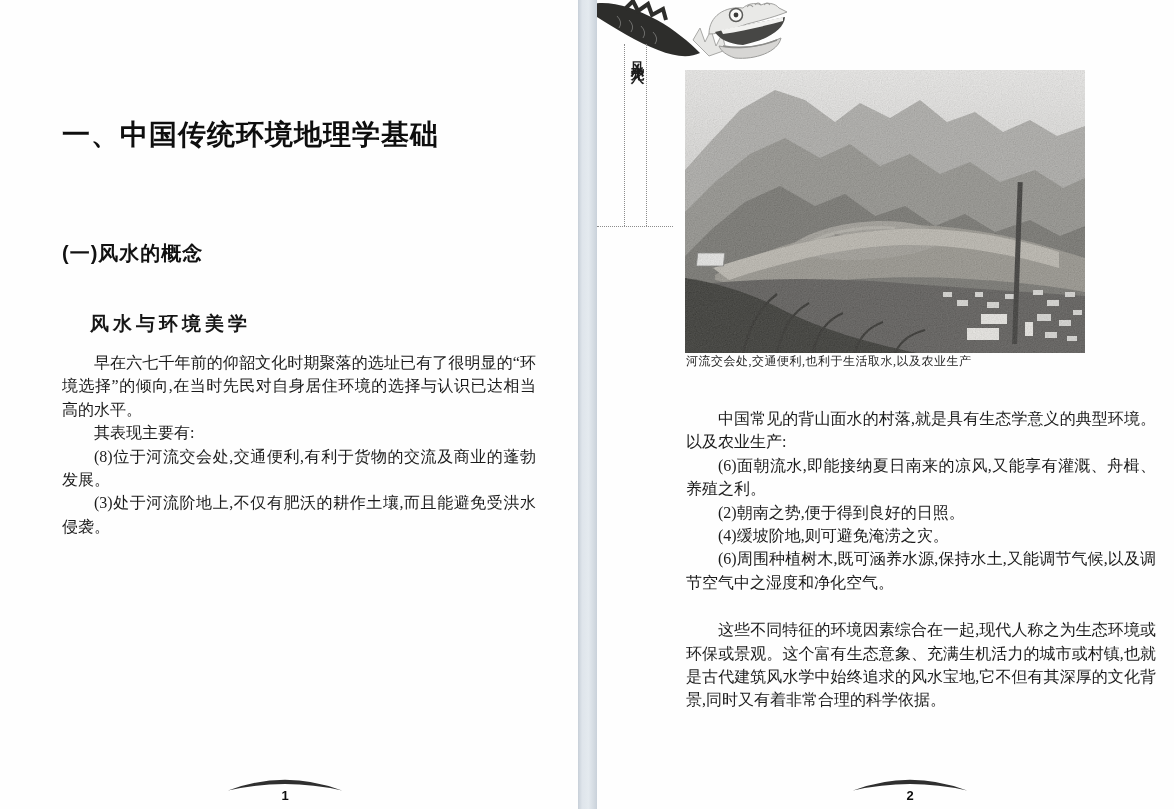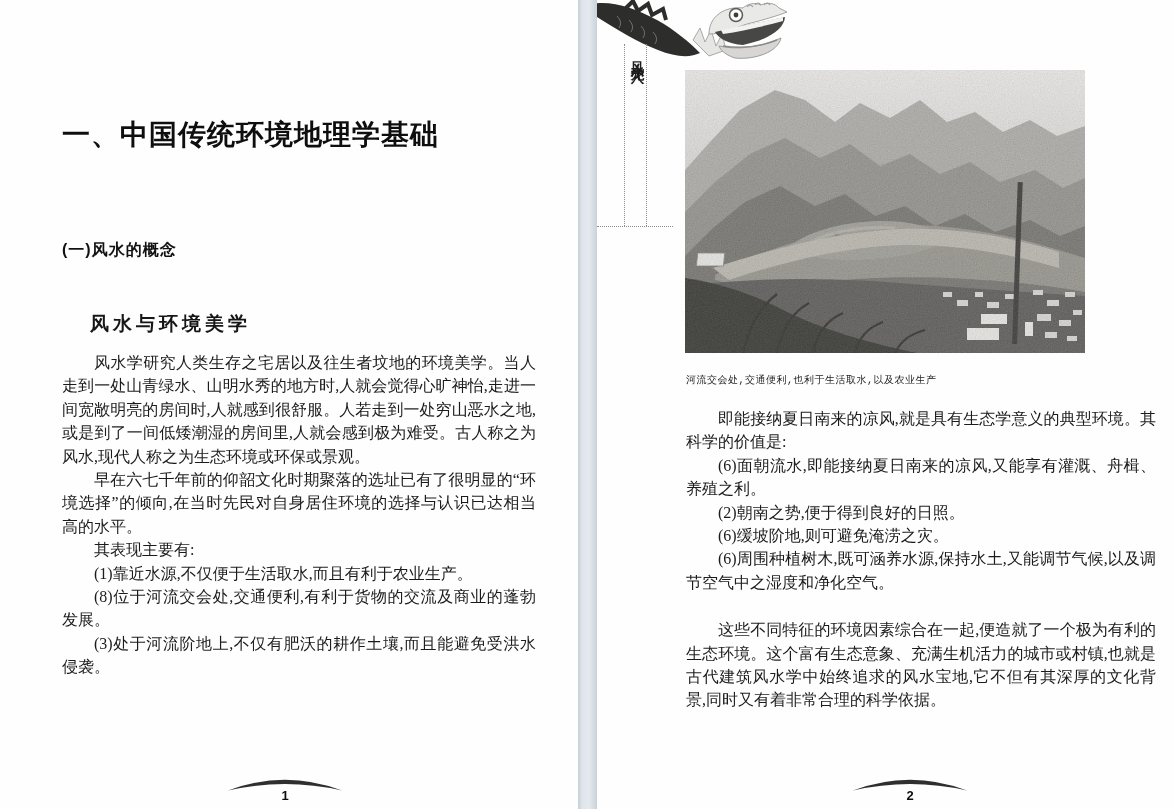--- a/index.html
+++ b/index.html
@@ -17,21 +17,21 @@
   }
 
   
   .chapter-title {
     position:absolute; left:62px; top:116px; margin:0;
     font-size:28px; font-weight:bold; letter-spacing:1px; color:#0e0e0e;
     font-family:"Liberation Serif","DejaVu Serif",serif; white-space:nowrap;
   }
   .section-heading {
     position:absolute; left:62px; top:240px; margin:0;
-    font-size:16px; font-weight:bold; color:#111;
+    font-size:20px; font-weight:bold; color:#111;
     font-family:"Liberation Sans","DejaVu Sans",sans-serif; letter-spacing:1px;
   }
   .subsection-heading {
     position:absolute; left:90px; top:311px; margin:0;
     font-size:19px; font-weight:bold; color:#161616;
     font-family:"Liberation Sans","DejaVu Sans",sans-serif; letter-spacing:4px;
   }
   .body-text { position:absolute; font-size:16px; line-height:23.4px; text-align:justify; }
   .body-text p { margin:0; }
   .body-text p.indent { text-indent:2em; }
@@ -49,23 +49,23 @@
     writing-mode:vertical-rl; text-orientation:upright;
     font-family:"Liberation Sans","DejaVu Sans",sans-serif;
     font-weight:bold; font-size:13.5px; letter-spacing:3px;
     color:#1d1d1d; margin:6px 0 0 3px;
   }
   .tab-rule { position:absolute; left:0; top:226px; width:76px; height:0; border-top:1px dotted #8c8c8c; }
 
   .photo-frame { position:absolute; left:88px; top:70px; width:400px; height:283px; }
   .photo-frame svg { display:block; }
   .photo-caption {
-    position:absolute; left:89px; top:373px; margin:0;
-    font-size:10px; letter-spacing:.5px; color:#1f1f1f;
-    font-family:Liberation Mono, monospace; white-space:nowrap;
+    position:absolute; left:89px; top:353px; margin:0;
+    font-size:12px; letter-spacing:.5px; color:#1f1f1f;
+    font-family:Liberation Serif, serif; white-space:nowrap;
   }
 
   
   .page-footer { position:absolute; bottom:6px; width:124px; text-align:center; }
   .left  .page-footer { left:223px; }
   .right .page-footer { left:251px; }
   .page-num {
     font-family:"Liberation Sans","DejaVu Sans",sans-serif;
     font-weight:bold; font-size:13px; color:#0d0d0d; margin-top:-8px;
   }
@@ -74,24 +74,22 @@
 <body>
 
 <div class="spread">
 
   <div class="page left">
     <h1 class="chapter-title">一、中国传统环境地理学基础</h1>
     <h2 class="section-heading">(一)风水的概念</h2>
     <h3 class="subsection-heading">风水与环境美学</h3>
 
     <div class="body-text">
-      <p class="indent">风水学研究人类生存之宅居以及往生者坟地的环境美学。当人走到一处山青绿水、山明水秀的地方时,人就会觉得心旷神怡,走进一间宽敞明亮的房间时,人就感到很舒服。人若走到一处穷山恶水之地,或是到了一间低矮潮湿的房间里,人就会感到极为难受。古人称之为风水,现代人称之为生态环境或环保或景观。</p>
       <p class="indent">早在六七千年前的仰韶文化时期聚落的选址已有了很明显的“环境选择”的倾向,在当时先民对自身居住环境的选择与认识已达相当高的水平。</p>
       <p class="indent">其表现主要有:</p>
-      <p class="indent">(1)靠近水源,不仅便于生活取水,而且有利于农业生产。</p>
       <p class="indent">(8)位于河流交会处,交通便利,有利于货物的交流及商业的蓬勃发展。</p>
       <p class="indent">(3)处于河流阶地上,不仅有肥沃的耕作土壤,而且能避免受洪水侵袭。</p>
 
     </div>
 
     <div class="page-footer">
       <svg width="120" height="15" viewBox="0 0 120 15">
         <path d="M3,13.5 Q60,-8 117,13.5 Q60,0.5 3,13.5 Z" fill="#2f2f2f"></path>
       </svg>
       <div class="page-num">1</div>
@@ -195,26 +193,26 @@
         </g>
 
         <rect x="330" y="112" width="5" height="162" fill="#1c1b18" transform="rotate(2 332 190)"></rect>
 
         <rect x="0" y="0" width="400" height="283" filter="url(#grain)"></rect>
       </svg>
     </div>
     <p class="photo-caption">河流交会处,交通便利,也利于生活取水,以及农业生产</p>
 
     <div class="body-text">
-      <p class="indent">即能接纳夏日南来的凉风,就是具有生态学意义的典型环境。其科学的价值是:</p>
+      <p class="indent">中国常见的背山面水的村落,就是具有生态学意义的典型环境。以及农业生产:</p>
       <p class="indent">(6)面朝流水,即能接纳夏日南来的凉风,又能享有灌溉、舟楫、养殖之利。</p>
       <p class="indent">(2)朝南之势,便于得到良好的日照。</p>
-      <p class="indent">(6)缓坡阶地,则可避免淹涝之灾。</p>
+      <p class="indent">(4)缓坡阶地,则可避免淹涝之灾。</p>
       <p class="indent">(6)周围种植树木,既可涵养水源,保持水土,又能调节气候,以及调节空气中之湿度和净化空气。</p>
-      <p class="indent closing-para">这些不同特征的环境因素综合在一起,便造就了一个极为有利的生态环境。这个富有生态意象、充满生机活力的城市或村镇,也就是古代建筑风水学中始终追求的风水宝地,它不但有其深厚的文化背景,同时又有着非常合理的科学依据。</p>
+      <p class="indent closing-para">这些不同特征的环境因素综合在一起,现代人称之为生态环境或环保或景观。这个富有生态意象、充满生机活力的城市或村镇,也就是古代建筑风水学中始终追求的风水宝地,它不但有其深厚的文化背景,同时又有着非常合理的科学依据。</p>
     </div>
 
     <div class="page-footer">
       <svg width="120" height="15" viewBox="0 0 120 15">
         <path d="M3,13.5 Q60,-8 117,13.5 Q60,0.5 3,13.5 Z" fill="#2f2f2f"></path>
       </svg>
       <div class="page-num">2</div>
     </div>
   </div>
 

